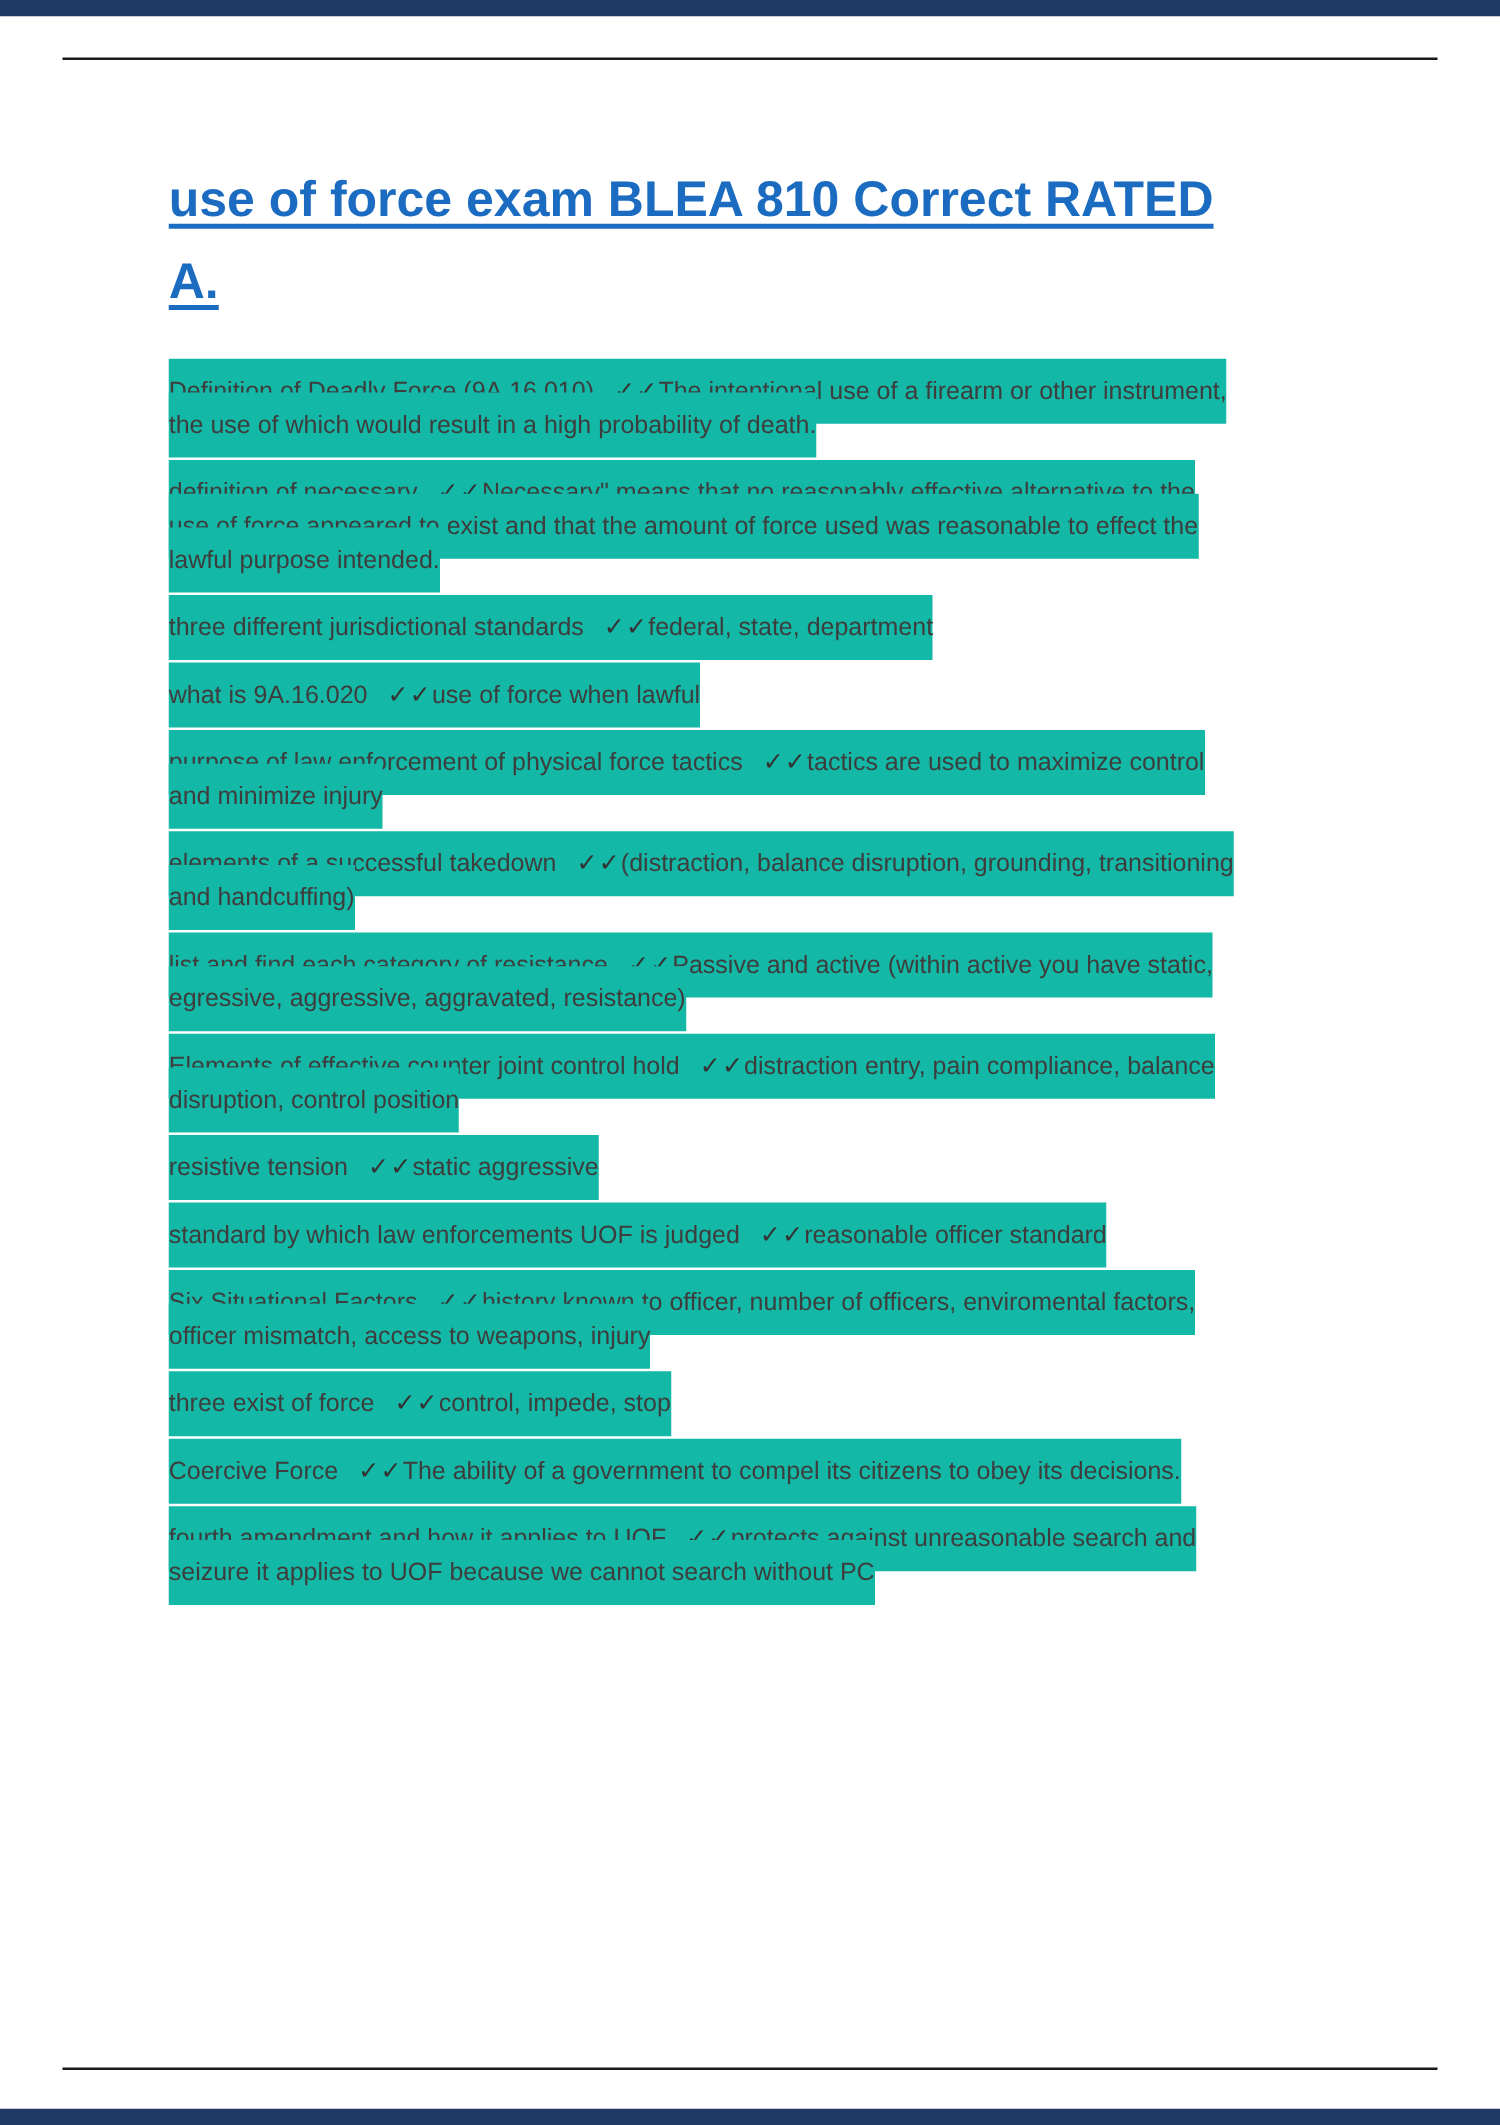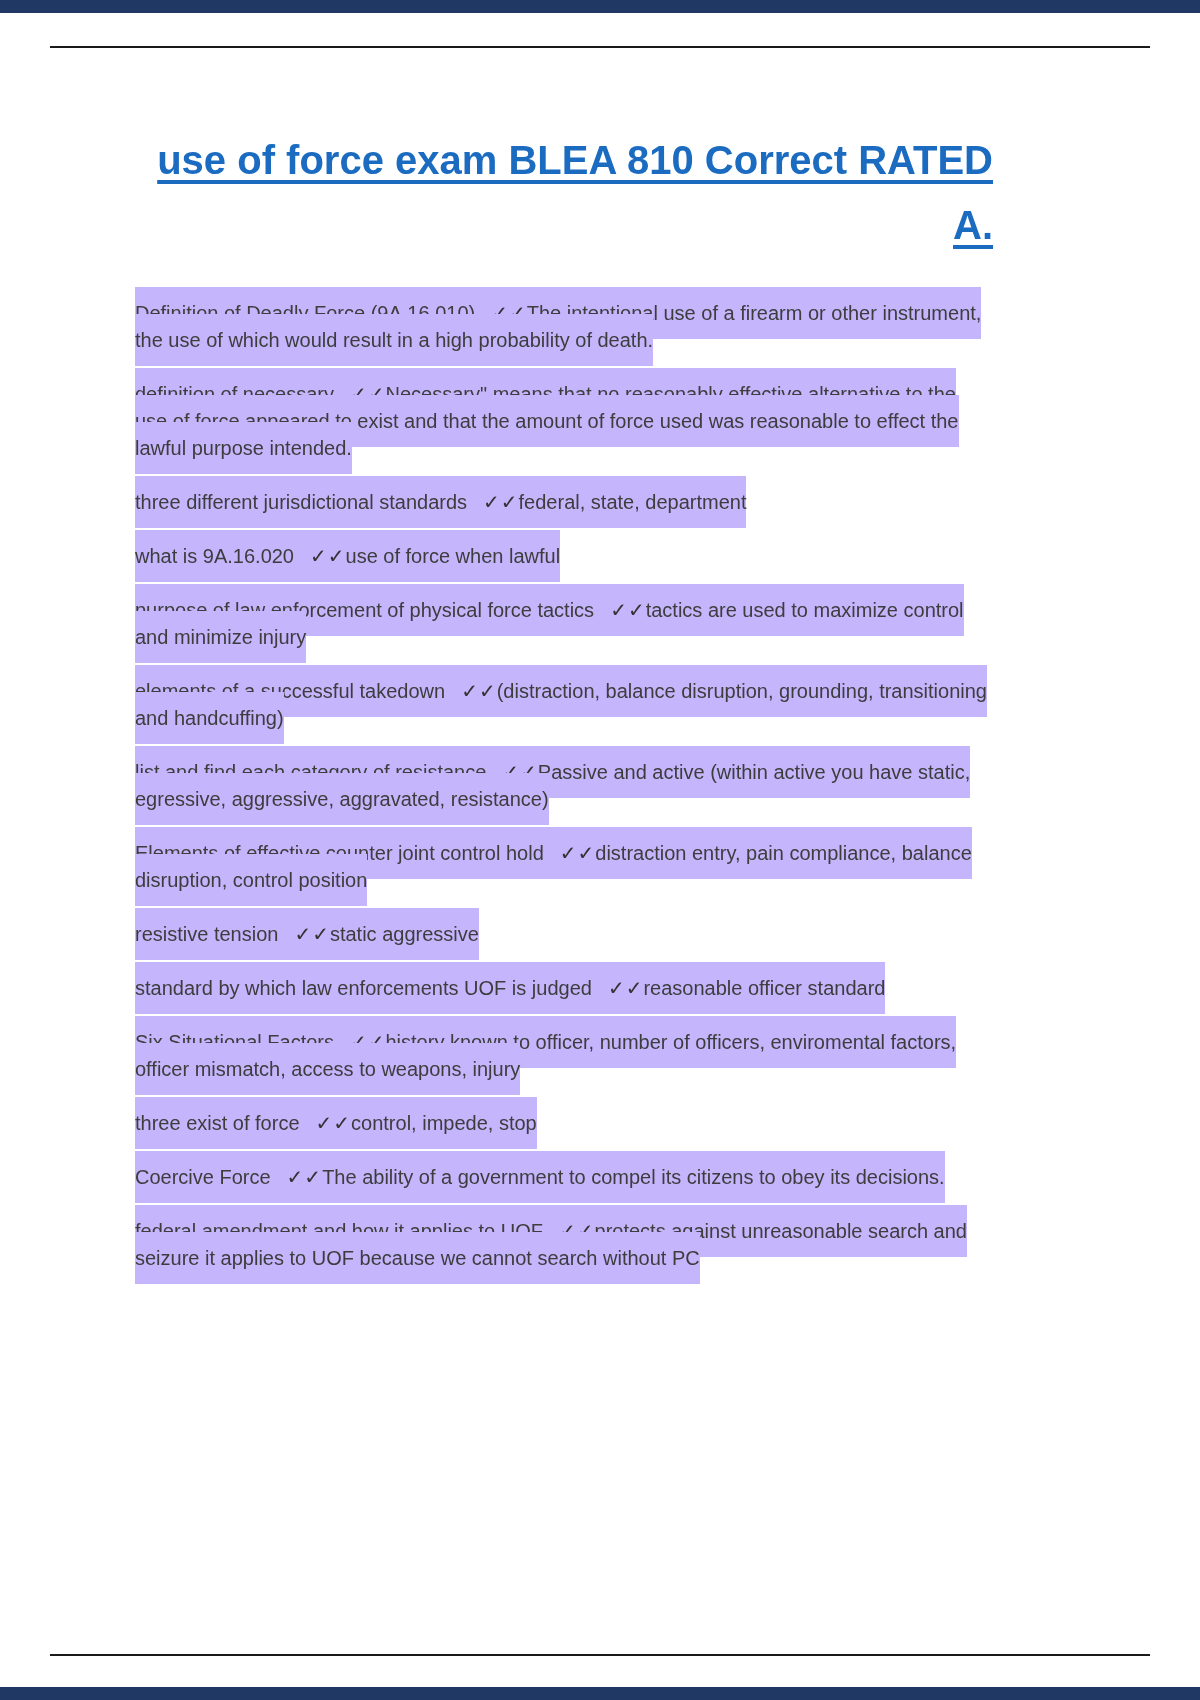--- a/index.html
+++ b/index.html
@@ -40,33 +40,33 @@
     position: absolute;
     top: 128px;
     left: 135px;
     width: 858px;
   }
   .doc-title {
     color: #1b6cc1;
     font-weight: bold;
     font-size: 40px;
     line-height: 1.62;
-    text-align: right;
+    text-align: left;
     text-decoration: underline;
     text-underline-offset: 6px;
     margin: 0 0 42px 0;
   }
   .qa {
     font-size: 20px;
     line-height: 27px;
     color: #3d3d3d;
     margin: 0 0 27px 0;
   }
   .hl {
-    background: #c4b5fd;
+    background: #14b8a6;
     -webkit-box-decoration-break: clone;
     box-decoration-break: clone;
     padding: 15px 0;
   }
   .sep {
     margin-left: 16px;
     letter-spacing: 1px;
     color: #333333;
   }
 </style>
@@ -100,18 +100,18 @@
   <p class="qa"><span class="hl"><span>resistive tension</span><span class="sep">✓✓</span><span>static aggressive</span></span></p>
 
   <p class="qa"><span class="hl"><span>standard by which law enforcements UOF is judged</span><span class="sep">✓✓</span><span>reasonable officer standard</span></span></p>
 
   <p class="qa"><span class="hl"><span>Six Situational Factors</span><span class="sep">✓✓</span><span>history known to officer, number of officers, enviromental factors, officer mismatch, access to weapons, injury</span></span></p>
 
   <p class="qa"><span class="hl"><span>three exist of force</span><span class="sep">✓✓</span><span>control, impede, stop</span></span></p>
 
   <p class="qa"><span class="hl"><span>Coercive Force</span><span class="sep">✓✓</span><span>The ability of a government to compel its citizens to obey its decisions.</span></span></p>
 
-  <p class="qa"><span class="hl"><span>federal amendment and how it applies to UOF</span><span class="sep">✓✓</span><span>protects against unreasonable search and seizure it applies to UOF because we cannot search without PC</span></span></p>
+  <p class="qa"><span class="hl"><span>fourth amendment and how it applies to UOF</span><span class="sep">✓✓</span><span>protects against unreasonable search and seizure it applies to UOF because we cannot search without PC</span></span></p>
 
 </div>
 
 <div class="bottom-rule"></div>
 <div class="bottom-bar"></div>
 
 </body></html>

